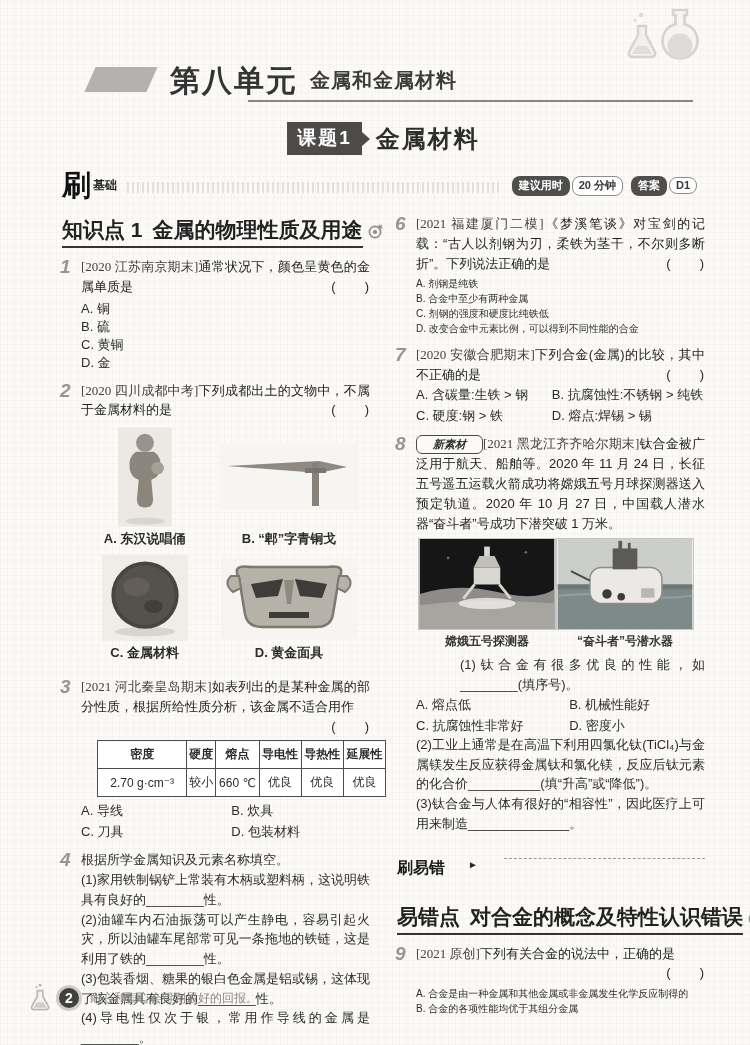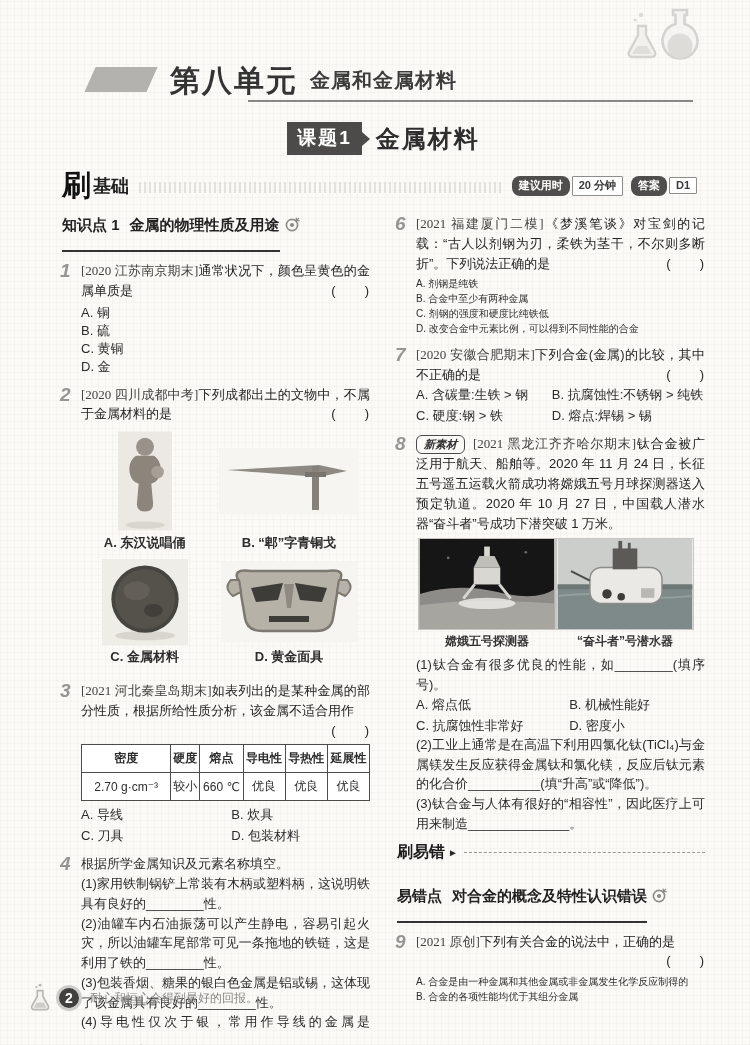--- a/index.html
+++ b/index.html
@@ -23,59 +23,59 @@
   .unit-label { font-size:30px; font-weight:900; color:#343434; letter-spacing:2px; line-height:1; }
   .unit-title { font-size:20px; font-weight:800; color:#3c3c3c; margin:0 0 2px 12px; letter-spacing:1px; }
   .unit-underline { position:absolute; left:186px; right:12px; bottom:-6px; height:2px; background:#8a8886; }
   .flasks { position:absolute; right:-6px; top:-46px; }
   .topic-row { margin-top:26px; display:flex; justify-content:center; align-items:center; }
   .topic-box { background:#4c4b4a; color:#fff; font-size:19px; font-weight:800; letter-spacing:2px; padding:3px 10px 4px; }
   .topic-pointer { width:0; height:0; border-top:7px solid transparent; border-bottom:7px solid transparent; border-left:8px solid #4c4b4a; margin-right:6px; }
   .topic-title { font-family:Liberation Mono, monospace; font-size:24px; font-weight:700; color:#2e2e2e; letter-spacing:2px; }
   .section-row { margin-top:16px; display:flex; align-items:center; }
   .brush-char { font-size:29px; font-weight:900; color:#111; line-height:1; letter-spacing:-1px; }
-  .section-name { font-size:18px; font-weight:800; color:#222; margin-left:3px; }
+  .section-name { font-size:12px; font-weight:800; color:#222; margin-left:3px; }
   .tick-filler { flex:1; height:11px; margin:3px 10px 0; background:repeating-linear-gradient(90deg,#e3e1dd 0 2px, transparent 2px 5px); }
   .pill-dark { background:#4f4e4d; color:#fff; font-size:11px; font-weight:700; border-radius:8px; padding:2px 7px 3px; }
-  .pill-light { background:#fff; color:#3a3a3a; font-size:11px; font-weight:700; border:1px solid #8f8d8a; border-radius:1px; padding:1px 6px 2px; margin:0 8px 0 2px; }
+  .pill-light { background:#fff; color:#3a3a3a; font-size:11px; font-weight:700; border:1px solid #8f8d8a; border-radius:8px; padding:1px 6px 2px; margin:0 8px 0 2px; }
   
   .cols { display:flex; gap:27px; margin-top:14px; }
   .col { width:308px; }
   .kp { margin:2px 0 6px; white-space:nowrap; }
-  .kp-text { display:inline-block; border-bottom:2px solid #333; padding-bottom:15px; font-size:15px; font-weight:800; color:#222; }
+  .kp-text { display:inline-block; border-bottom:2px solid #333; padding-bottom:2px; font-size:21px; font-weight:800; color:#222; }
   .kp-text .kp-label { margin-right:10px; }
   .target-icon { vertical-align:-2px; margin-left:5px; }
   .q { position:relative; padding-left:19px; margin-top:9px; }
   .qnum { position:absolute; left:-2px; top:-1px; font-size:19px; font-weight:800; font-style:italic; color:#979593; }
   .stem { font-size:13px; line-height:1.52; text-align:justify; color:#242424; }
   .source { font-family:"Liberation Serif","DejaVu Serif",serif; color:#43413f; }
   .bracket { float:right; letter-spacing:1px; }
   .opts-flex { display:flex; justify-content:space-between; padding-right:10px; font-size:13px; margin-top:3px;flex-direction:column; }
   .opts-grid2 { display:grid; grid-template-columns:52% 48%; row-gap:3px; font-size:13px; margin-top:1px; }
   .opts-list { font-size:10px; line-height:1.5; margin-top:3px; }
   .opts-list div, .opt-hang { padding-left:17px; text-indent:-17px; }
   
   .art-grid { display:grid; grid-template-columns:44% 56%; margin-top:6px; }
   .art-cell { text-align:center; }
   .art-img { display:flex; align-items:center; justify-content:center; }
   .art-cap { font-size:13px; font-weight:700; margin:2px 0 6px; }
   
-  table.props { border-collapse:collapse; width:100%; margin:4px 0 5px; background:#fff; }
+  table.props { border-collapse:collapse; width:100%; margin:4px 16px 5px; background:#fff; }
   table.props th, table.props td { border:1px solid #4e4c4a; text-align:center; font-size:12px; padding:5px 1px; }
   table.props th { font-weight:800; }
   table.props th:first-child { width:31%; }
   .fill-part { font-size:13px; line-height:1.52; text-align:justify; }
   
-  .badge-new { display:inline-block; border:1.5px solid #4a4a4a; border-radius:6px; padding:0 7px 1px; font-style:italic; font-weight:800; font-size:11px; color:#333; margin-right:8px; background:#fbfaf7; }
+  .badge-new { display:inline-block; border:1.5px solid #4a4a4a; border-radius:6px; padding:0 16px 1px; font-style:italic; font-weight:800; font-size:11px; color:#333; margin-right:0; background:#fbfaf7; }
   .photo-row { display:flex; justify-content:flex-start; padding:5px 2px 0;font-weight:bold; }
   .photo-cell { width:138px; text-align:center; }
   .photo-cell svg { display:block; border:1px solid #c8c6c2; }
   .photo-cap { font-size:12px; color:#333; margin-top:3px; }
   
-  .mistake-row { display:flex; align-items:center; margin-top:8px; }
+  .mistake-row { display:flex; margin-top:24px;gap:20px; }
   .mistake-brush { font-size:16px; font-weight:900; color:#1c1c1c; }
   .arrow-glyph { font-size:10px; color:#2a2a2a; margin:1px 0 0 3px; }
   .dash-line { flex:1; border-top:1px dashed #9b9995; margin-left:6px; }
   .mistake-kp { margin-top:24px; }
   
   .footer { position:absolute; left:30px; bottom:32px; display:flex; align-items:center; }
   .page-circle { width:26px; height:26px; border-radius:50%; background:#41403f; color:#fff; font-size:14px; font-weight:800; display:flex; align-items:center; justify-content:center; border:3px solid #cfcdc9; margin-left:4px; }
   .motto { font-size:12px; color:#8a8885; margin-left:8px; }
   .clearfix::after { content:""; display:block; clear:both; }
 </style>
@@ -302,21 +302,21 @@
                 <rect x="64" y="2" width="4" height="10" fill="#5c5a56"></rect>
                 <rect x="74" y="4" width="3" height="8" fill="#5c5a56"></rect>
                 <circle cx="52" cy="58" r="5" fill="#3e3c38"></circle>
                 <circle cx="67" cy="61" r="4" fill="#3e3c38"></circle>
                 <rect x="88" y="52" width="14" height="10" fill="#b9b7b2"></rect>
                 <path d="M34 44 L14 34" stroke="#4b4945" stroke-width="2"></path>
               </svg>
             <div class="photo-cap">“奋斗者”号潜水器</div>
           </div>
         </div>
-        <p class="fill-part" style="margin-top:5px;">(1)钛合金有很多优良的性能，如________(填序号)。</p>
+        <p class="fill-part" style="margin-top:5px;margin-left:44px;">(1)钛合金有很多优良的性能，如________(填序号)。</p>
         <div class="opts-grid2" style="grid-template-columns:53% 47%;">
           <span>A. 熔点低</span>
           <span>B. 机械性能好</span>
           <span>C. 抗腐蚀性非常好</span>
           <span>D. 密度小</span>
         </div>
         <p class="fill-part">(2)工业上通常是在高温下利用四氯化钛(TiCl₄)与金属镁发生反应获得金属钛和氯化镁，反应后钛元素的化合价__________(填“升高”或“降低”)。</p>
         <p class="fill-part">(3)钛合金与人体有很好的“相容性”，因此医疗上可用来制造______________。</p>
       </div>
 

